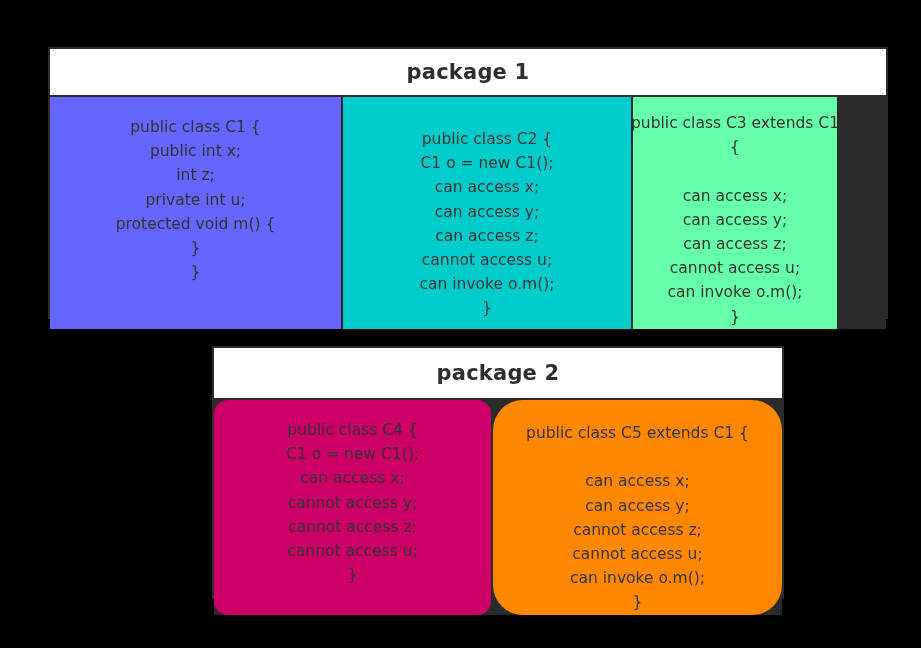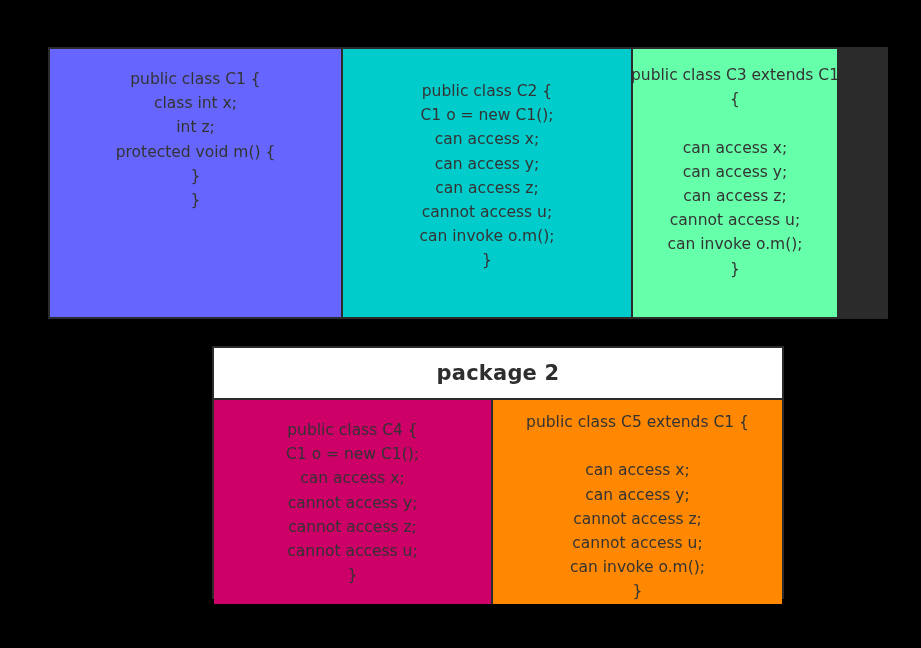--- a/index.html
+++ b/index.html
@@ -83,31 +83,33 @@
     visibility: hidden;
   }
 
   
   #class-c1 { width: 291px; padding-top: 18px; }
   #class-c2 { width: 288px; padding-top: 30px; }
   #class-c3 { width: 204px; padding-top: 14px; }
 
   
   #class-c4 { width: 277px; padding-top: 18px; }
-  #class-c5 { width: 289px; padding-top: 10px; }
+  #class-c5 { width: 289px; padding-top: 21px; border-radius: 30px; }
 </style>
 </head>
 <body>
 
 <div class="package" id="package-1">
+  <div class="package-header">package  1</div>
   <div class="package-body">
     <div class="class-box" id="class-c1" style="background: rgb(102, 102, 255);">
         <span class="code-line">public class C1 {</span>
-        <span class="code-line">class int x;</span>
+        <span class="code-line">public int x;</span>
         <span class="code-line">int z;</span>
+        <span class="code-line">private int u;</span>
         <span class="code-line">protected void m() {</span>
         <span class="code-line">}</span>
         <span class="code-line">}</span>
       </div>
     <div class="class-box" id="class-c2" style="background: rgb(0, 204, 204);">
         <span class="code-line">public class C2 {</span>
         <span class="code-line">C1 o = new C1();</span>
         <span class="code-line">can access x;</span>
         <span class="code-line">can access y;</span>
         <span class="code-line">can access z;</span>
@@ -125,21 +127,21 @@
         <span class="code-line">cannot access u;</span>
         <span class="code-line">can invoke o.m();</span>
         <span class="code-line">}</span>
       </div>
   </div>
 </div>
 
 <div class="package" id="package-2">
   <div class="package-header">package  2</div>
   <div class="package-body">
-    <div class="class-box" id="class-c4" style="background: rgb(204, 0, 102);">
+    <div class="class-box" id="class-c4" style="background: rgb(204, 0, 102); border-radius: 14px;">
         <span class="code-line">public class C4 {</span>
         <span class="code-line">C1 o = new C1();</span>
         <span class="code-line">can access x;</span>
         <span class="code-line">cannot access y;</span>
         <span class="code-line">cannot access z;</span>
         <span class="code-line">cannot access u;</span>
         <span class="code-line">}</span>
       </div>
     <div class="class-box" id="class-c5" style="background: rgb(255, 136, 0);">
         <span class="code-line">public class C5 extends C1 {</span>

